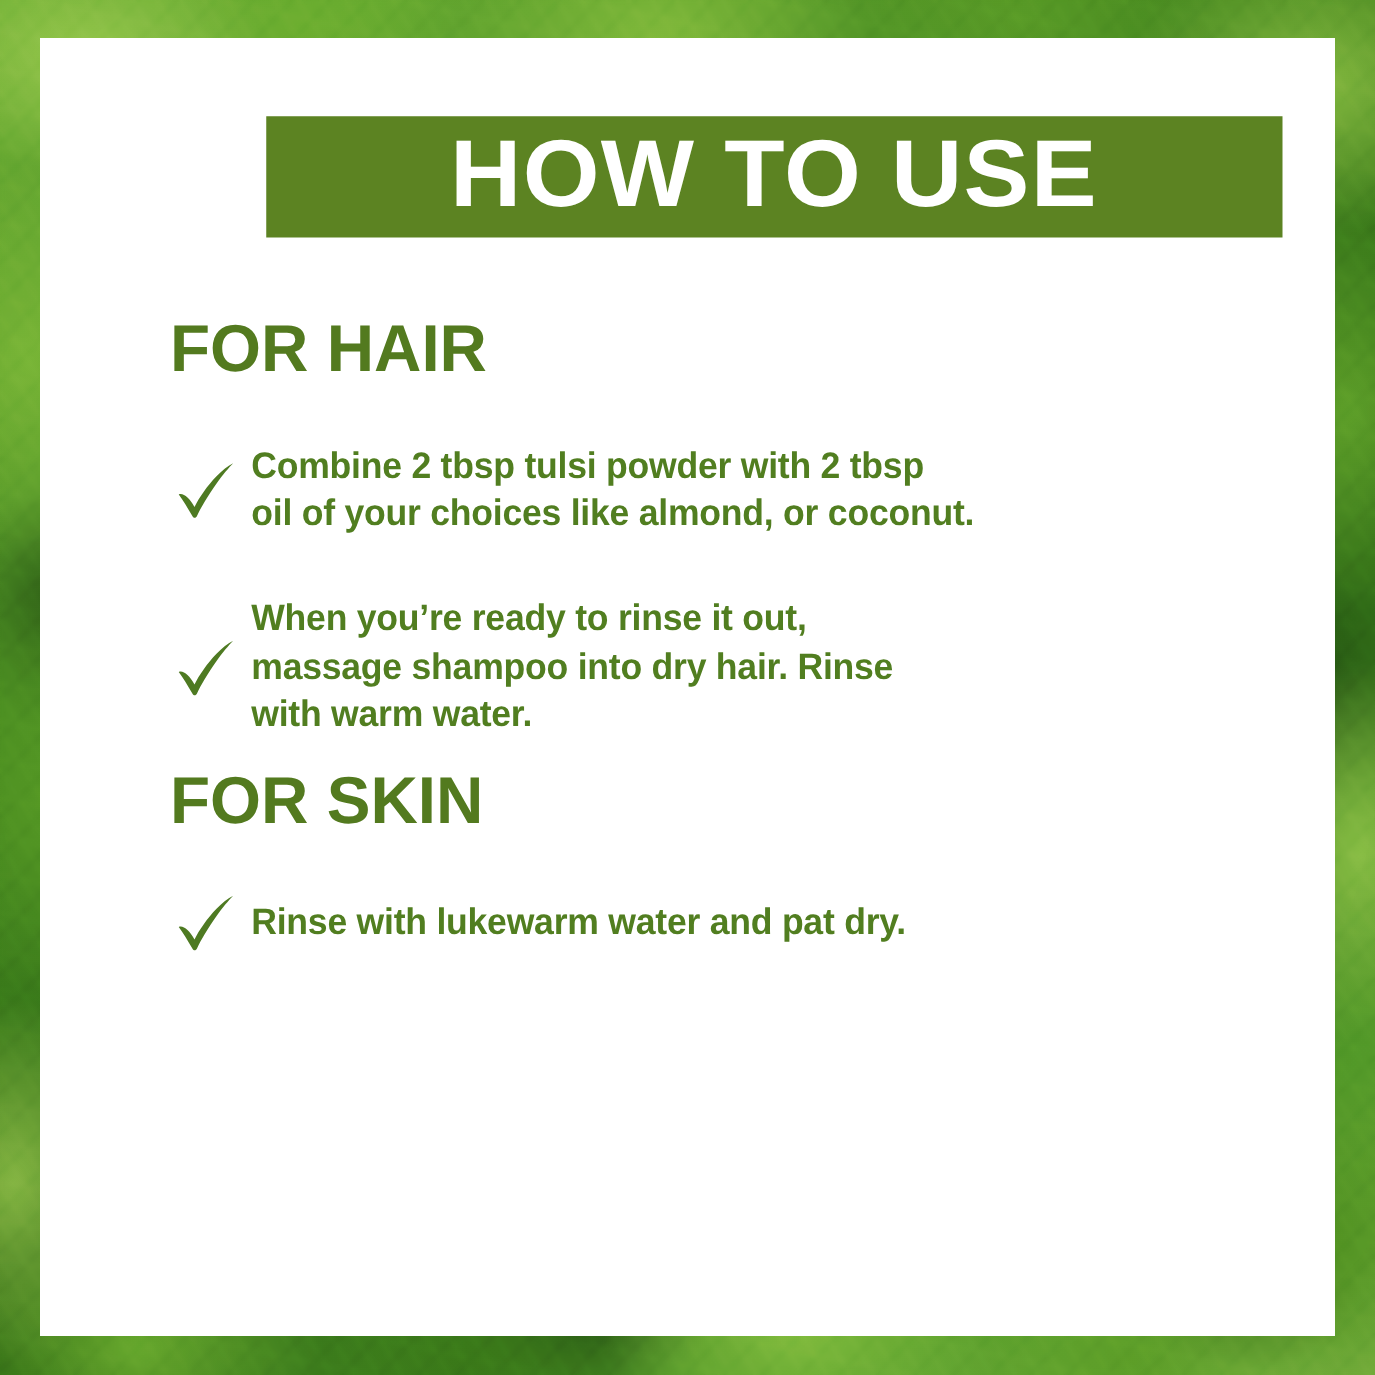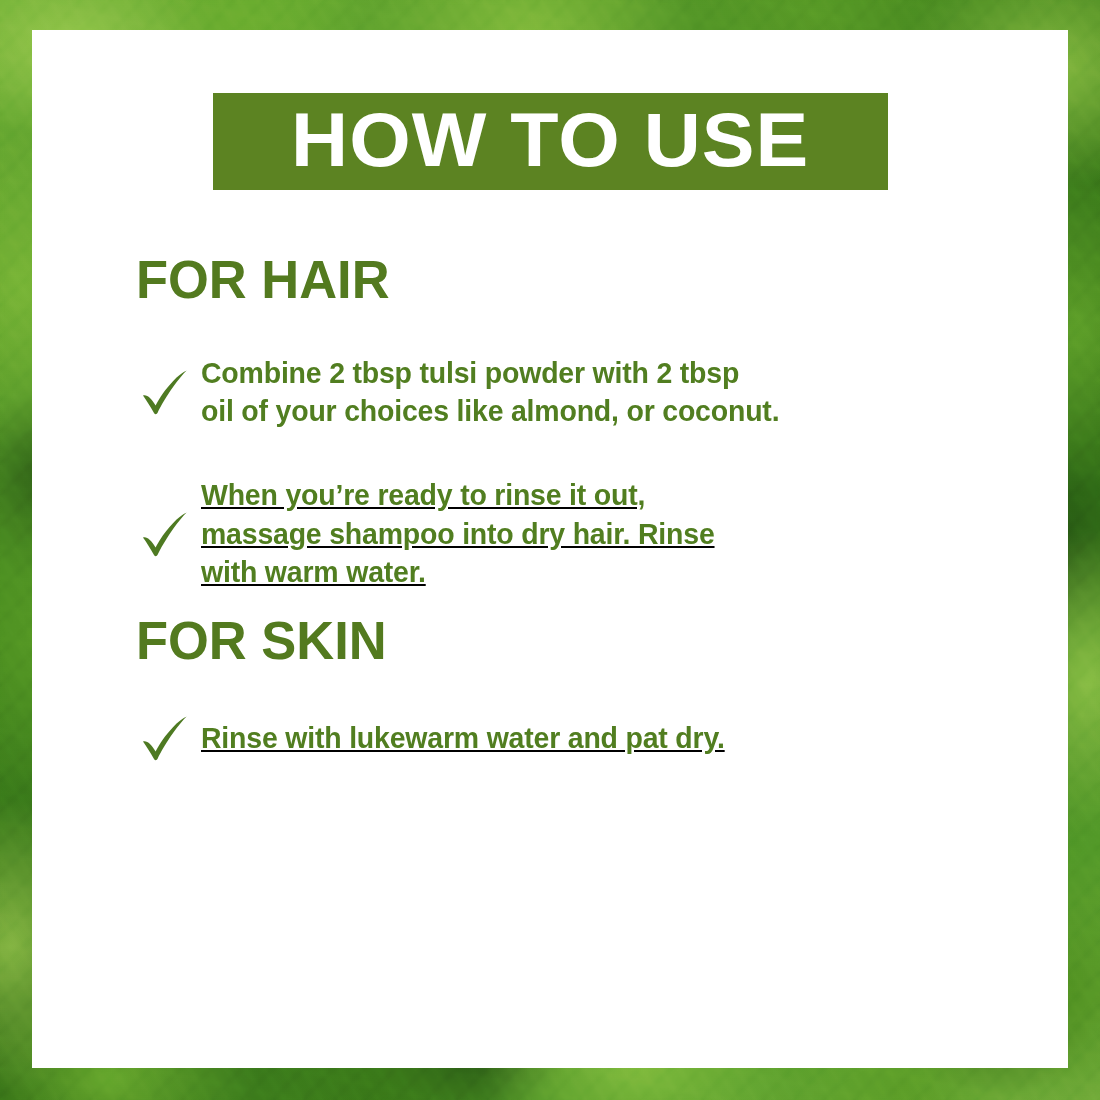--- a/index.html
+++ b/index.html
@@ -88,21 +88,21 @@
     height: 1038px;
     background: #ffffff;
     box-sizing: border-box;
   }
 
   
   .title-banner {
     position: absolute;
     left: 181px;   
     top: 63px;     
-    width: 675px;
+    width: 813px;
     height: 97px;
     background: #5c8322;
     display: flex;
     align-items: center;
     justify-content: center;
   }
   .title-text {
     color: #ffffff;
     font-family: "Liberation Sans", sans-serif;
     font-weight: 700;
@@ -136,21 +136,21 @@
   }
 
   
   .bullet {
     display: flex;
     align-items: center;
     margin-bottom: 17px;
     padding-left: 3px;
     margin-top: 46px;
   }
-  .bullet:last-child { margin-bottom: 0; text-decoration: underline; }
+  .bullet:last-child { margin-bottom: 0; }
 
   .check-icon {
     flex: 0 0 auto;
     width: 52px;
     height: 46px;
     margin-right: 10px;
     display: block;
   }
   .check-icon svg { display: block; width: 52px; height: 46px; }
 

